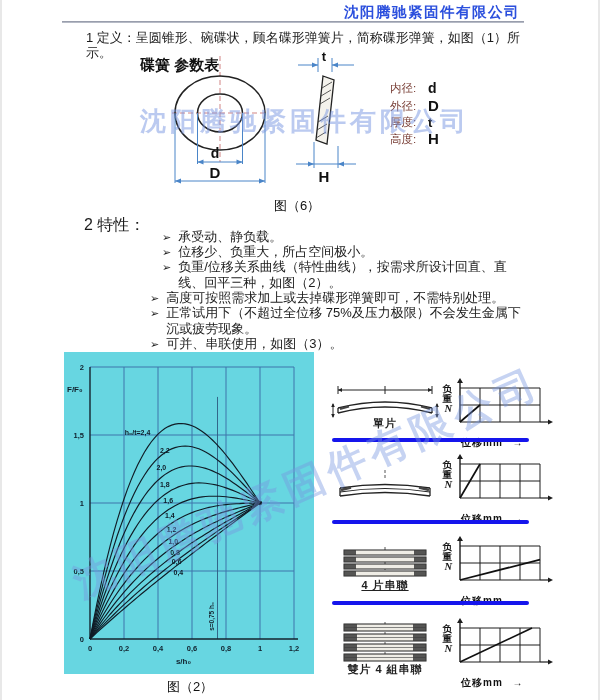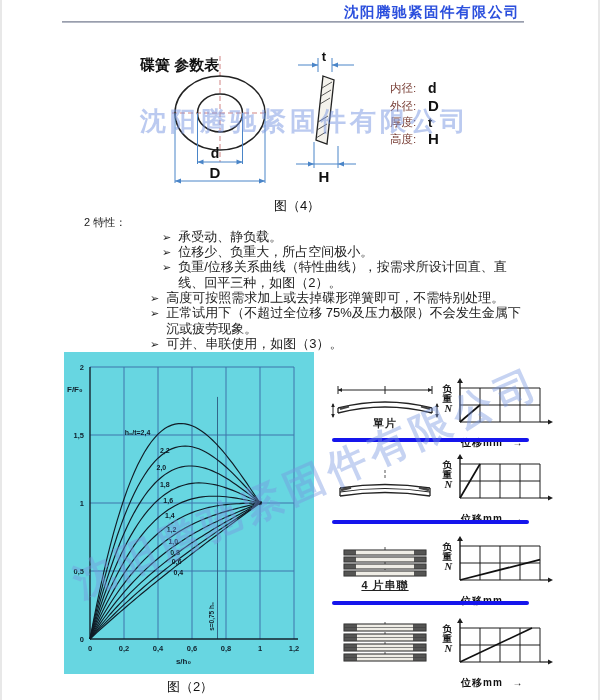--- a/index.html
+++ b/index.html
@@ -12,21 +12,21 @@
          background:linear-gradient(#8b90a0,#c4c8d2);}
   
   .def{position:absolute;top:30px;left:84px;width:440px;font-size:13px;line-height:15px;}
   
   .fig1{position:absolute;top:50px;left:70px;}
   .caption{position:absolute;font-size:13px;text-align:center;color:#111;}
   .cap1{top:197px;left:250px;width:90px;}
   .cap2{top:678px;left:143px;width:90px;}
   .cap3{top:678px;left:403px;width:90px;margin-top:24px;}
   
-  .sec-heading{position:absolute;top:215px;left:82px;font-size:11px;}
+  .sec-heading{position:absolute;top:215px;left:82px;font-size:16px;}
   .feat{position:absolute;display:flex;gap:7px;font-size:13px;line-height:15.5px;}
   .feat .mk{font-size:11px;padding-top:1px;flex:0 0 auto;}
   
   .chart2{position:absolute;left:62px;top:352px;width:250px;height:322px;background:#67d6e1;}
   
   .sep{position:absolute;left:330px;width:197px;height:4px;background:#1515ec;border-radius:2px;}
   .f3panel{position:absolute;left:325px;width:230px;height:66px;}
   .disc{position:absolute;left:3px;}
   .disc-label{position:absolute;left:0px;width:116px;text-align:center;font-size:11px;
               font-weight:bold;letter-spacing:1px;color:#222;}
@@ -47,20 +47,21 @@
   svg text{font-family:"Liberation Sans",sans-serif;}
 </style>
 </head>
 <body>
 
 <div class="page">
 
   <div class="company">沈阳腾驰紧固件有限公司</div>
   <div class="hrule"></div>
 
+  <div class="def">1 定义：呈圆锥形、碗碟状，顾名碟形弹簧片，简称碟形弹簧，如图（1）所示。</div>
 
   <svg class="fig1" width="470" height="170" viewBox="0 0 470 170">
     <text x="68" y="20" font-size="15" font-weight="bold" fill="#111">碟簧 参数表</text>
 
     <g>
       <line x1="148" y1="6" x2="148" y2="112" stroke="#cc7777" stroke-width="0.9" stroke-dasharray="5,3"></line>
       <line x1="100" y1="63" x2="196" y2="63" stroke="#cc7777" stroke-width="0.9" stroke-dasharray="5,3"></line>
       <ellipse cx="148" cy="63" rx="45" ry="37" fill="none" stroke="#222" stroke-width="1.5"></ellipse>
       <ellipse cx="148" cy="63" rx="22.5" ry="19" fill="none" stroke="#222" stroke-width="1.5"></ellipse>
       <line x1="125.5" y1="63" x2="125.5" y2="114" stroke="#4a85c8" stroke-width="1"></line>
@@ -99,21 +100,21 @@
       <text x="318" y="42">内径:</text>
       <text x="318" y="60">外径:</text>
       <text x="318" y="76">厚度:</text>
       <text x="318" y="93">高度:</text>
       <text x="356" y="43" font-size="14" font-weight="bold" fill="#111">d</text>
       <text x="356" y="61" font-size="15" font-weight="bold" fill="#111">D</text>
       <text x="356" y="77" font-size="13" font-weight="bold" fill="#111">t</text>
       <text x="356" y="94" font-size="15" font-weight="bold" fill="#111">H</text>
     </g>
   </svg>
-  <div class="caption cap1">图（4）</div>
+  <div class="caption cap1">图（6）</div>
 
   <div class="sec-heading">2 特性：</div>
   <div class="feat" style="top:229px;left:160px;">
     <span class="mk">➢</span>
     <span style="width:330px;">承受动、静负载。</span>
     </div>
   <div class="feat" style="top:244px;left:160px;">
     <span class="mk">➢</span>
     <span style="width:330px;">位移少、负重大，所占空间极小。</span>
     </div>
@@ -337,20 +338,21 @@
         <rect x="14" y="2" width="13" height="7"></rect>
           <rect x="83" y="2" width="13" height="7"></rect>
         <rect x="14" y="12" width="13" height="7"></rect>
           <rect x="83" y="12" width="13" height="7"></rect>
         <rect x="14" y="22" width="13" height="7"></rect>
           <rect x="83" y="22" width="13" height="7"></rect>
         <rect x="14" y="32" width="13" height="7"></rect>
           <rect x="83" y="32" width="13" height="7"></rect>
       </g>
     </svg>
+    <div class="disc-label" style="top:54px;">雙片 4 組串聯</div>
     <div class="mini-wrap" style="top:10px;">
       <div class="mini-y">
         <span>负重</span>
         <span class="unit">N</span></div>
       <svg class="mini-svg" width="104" height="54" viewBox="0 0 104 54">
           <line x1="8" y1="10" x2="8" y2="44" stroke="#1c1c1c" stroke-width="1.4"></line>
           <line x1="28" y1="10" x2="28" y2="44" stroke="#1c1c1c" stroke-width="1"></line>
           <line x1="48" y1="10" x2="48" y2="44" stroke="#1c1c1c" stroke-width="1"></line>
           <line x1="68" y1="10" x2="68" y2="44" stroke="#1c1c1c" stroke-width="1"></line>
           <line x1="88" y1="10" x2="88" y2="44" stroke="#1c1c1c" stroke-width="1"></line>

